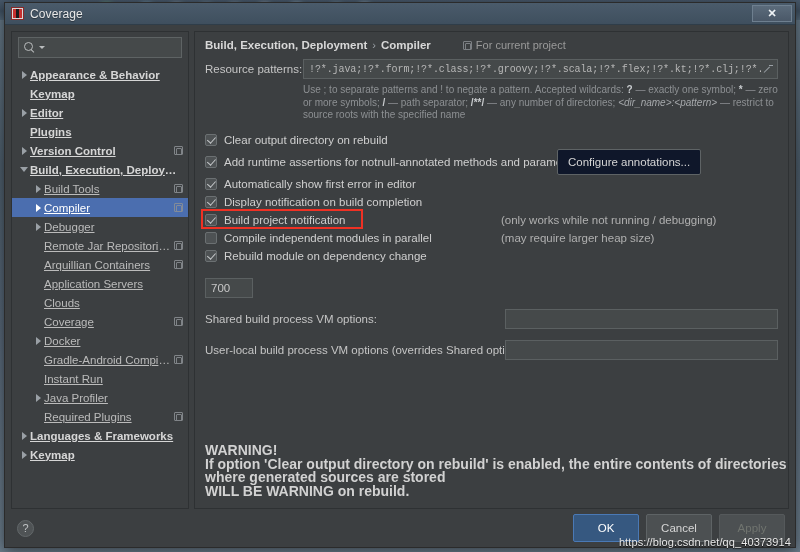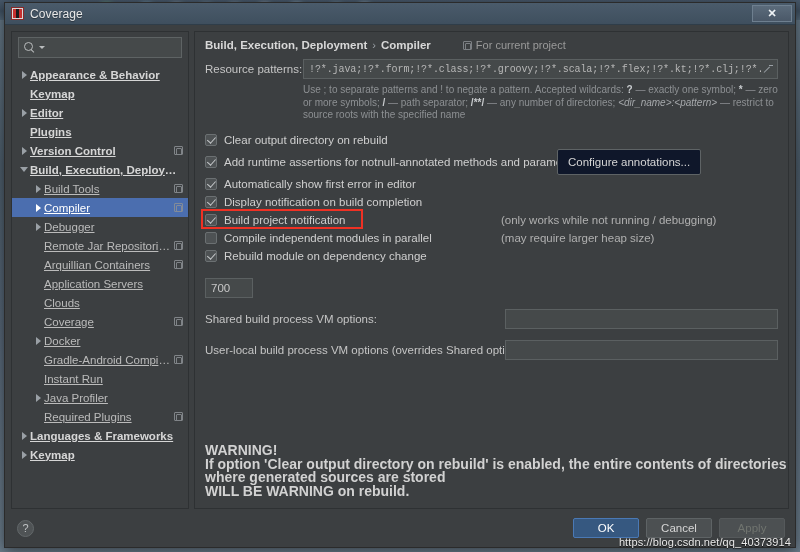--- a/index.html
+++ b/index.html
@@ -394,21 +394,21 @@
     border-radius: 50%;
     background: #4f5355;
     border: 1px solid #63686a;
     color: #c0c3c5;
     font-size: 11px;
     display: flex; align-items: center; justify-content: center;
     cursor: pointer;
   }
   .footer-spacer { flex: 1; }
   .btn {
-    height: 20px;
+    height: 28px;
     min-width: 66px;
     padding: 0 14px;
     margin-left: 7px;
     border-radius: 2px;
     font-size: 11.5px;
     display: flex; align-items: center; justify-content: center;
     cursor: pointer;
     border: 1px solid #5e6365;
     background: #4c5052;
     color: #d6d6d6;

